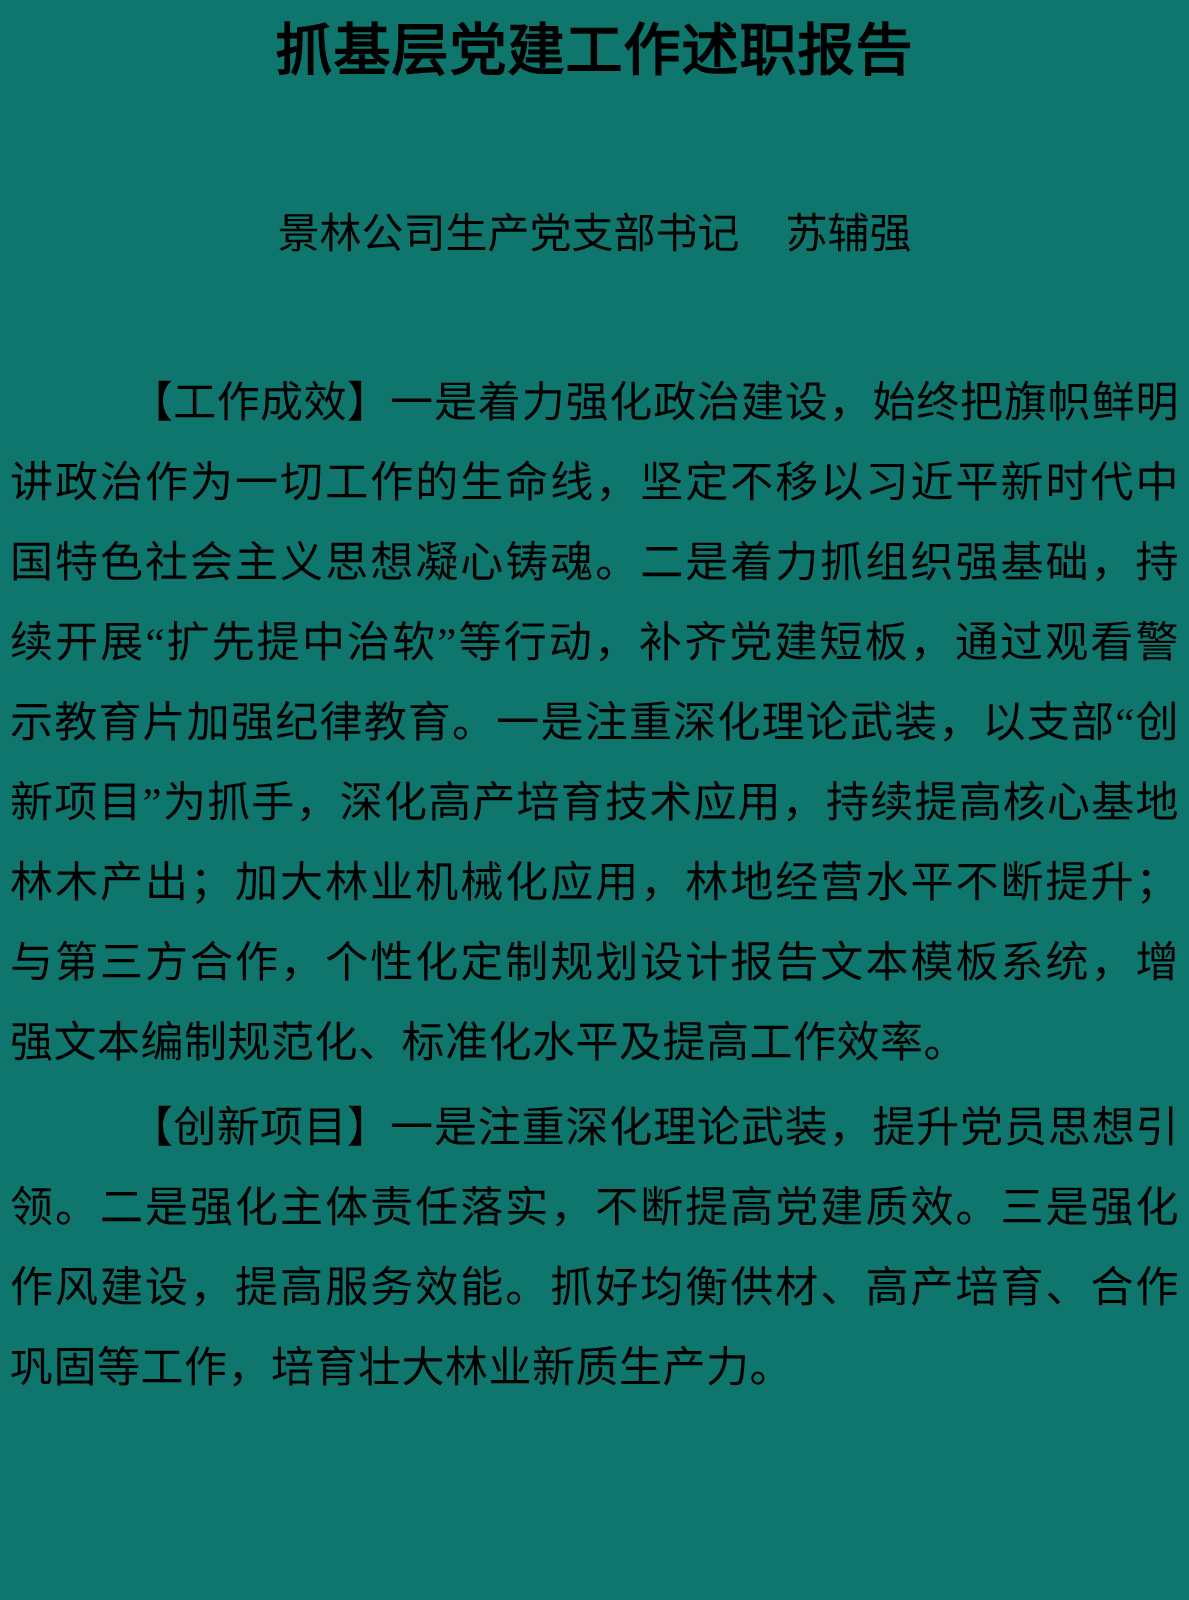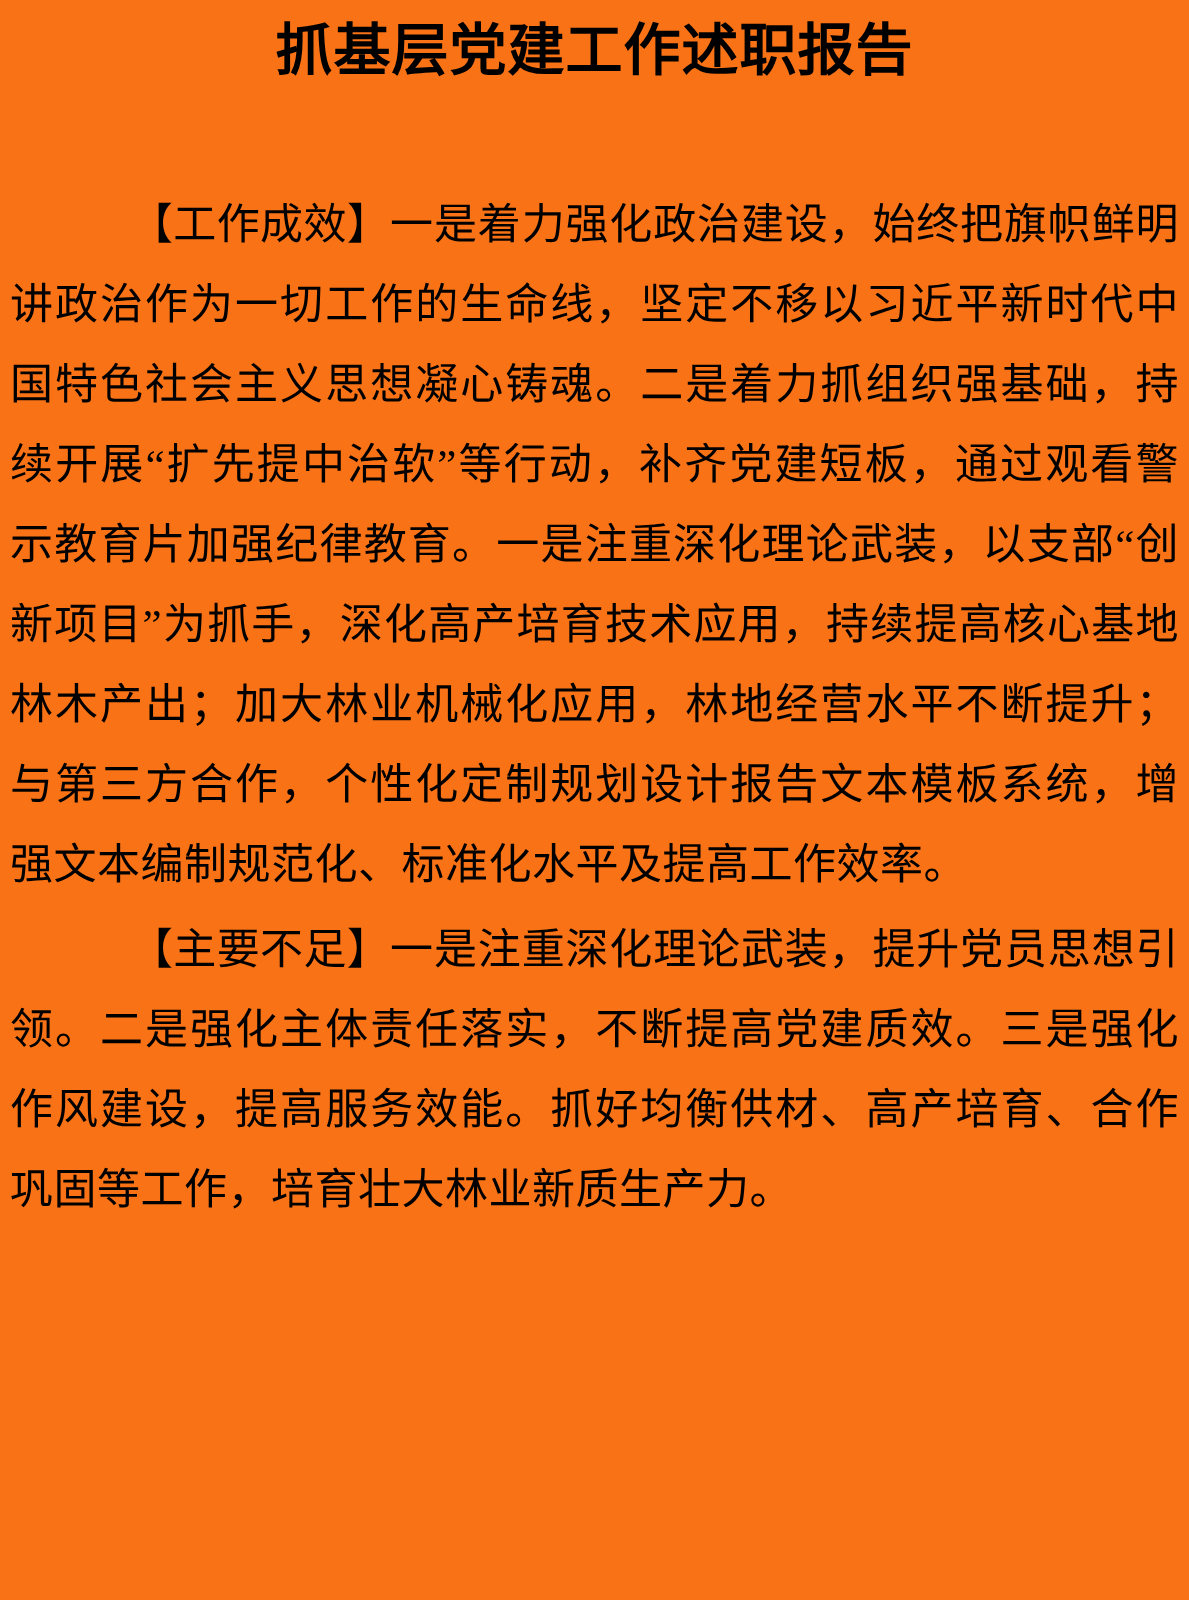--- a/index.html
+++ b/index.html
@@ -10,21 +10,21 @@
   body {
     width: 1189px;
     height: 1600px;
     color: #000000;
     font-family: "Liberation Serif", "DejaVu Serif", serif;
     overflow: hidden;
   }
   .page {
     width: 1189px;
     height: 1600px;
-    background: #f97316;
+    background: #0f766e;
     box-sizing: border-box;
     padding: 12px 10px 0 10px;
   }
   .doc-title {
     margin: 6px 0 0 0;
     text-align: center;
     font-size: 57px;
     line-height: 66px;
     font-weight: bold;
     letter-spacing: 1px;
@@ -58,27 +58,30 @@
     letter-spacing: 0;
   }
 </style>
 </head>
 <body>
 
 <div class="page">
 
   <h1 class="doc-title">抓基层党建工作述职报告</h1>
 
+  <div class="byline">
+    <span class="byline-role">景林公司生产党支部书记</span><span class="byline-name">苏辅强</span>
+  </div>
 
   <div class="content">
 
     <p class="para">
       <span class="section-head">【工作成效】</span><span>一是着力强化政治建设，始终把旗帜鲜明讲政治作为一切工作的生命线，坚定不移以习近平新时代中国特色社会主义思想凝心铸魂。二是着力抓组织强基础，持续开展“扩先提中治软”等行动，补齐党建短板，通过观看警示教育片加强纪律教育。一是注重深化理论武装，以支部“创新项目”为抓手，深化高产培育技术应用，持续提高核心基地林木产出；加大林业机械化应用，林地经营水平不断提升；与第三方合作，个性化定制规划设计报告文本模板系统，增强文本编制规范化、标准化水平及提高工作效率。</span>
     </p>
 
 
     <p class="para">
-      <span class="section-head">【主要不足】</span><span>一是注重深化理论武装，提升党员思想引领。二是强化主体责任落实，不断提高党建质效。三是强化作风建设，提高服务效能。抓好均衡供材、高产培育、合作巩固等工作，培育壮大林业新质生产力。</span>
+      <span class="section-head">【创新项目】</span><span>一是注重深化理论武装，提升党员思想引领。二是强化主体责任落实，不断提高党建质效。三是强化作风建设，提高服务效能。抓好均衡供材、高产培育、合作巩固等工作，培育壮大林业新质生产力。</span>
     </p>
 
   </div>
 
 </div>
 
 </body></html>

